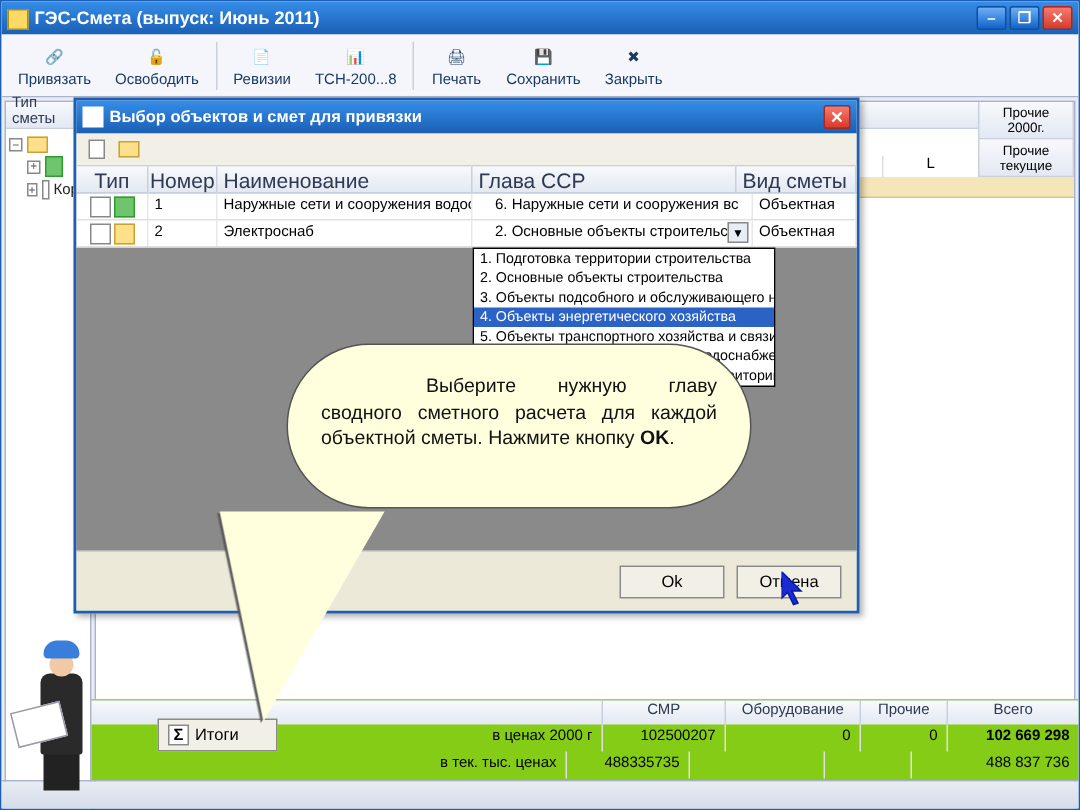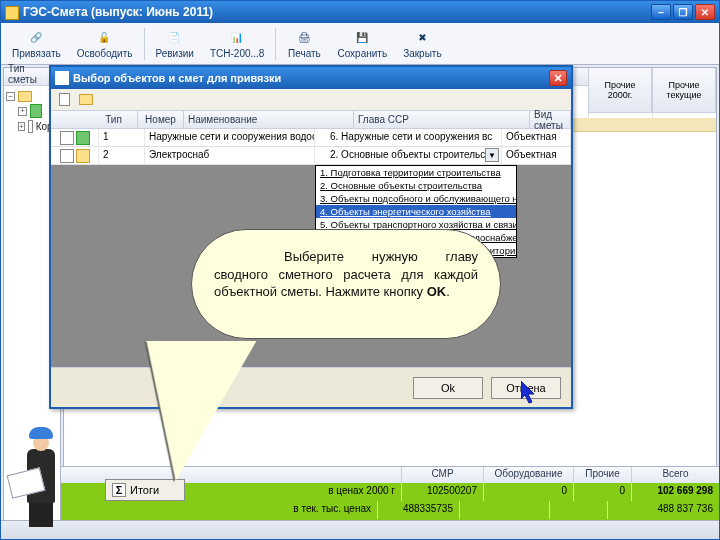--- a/index.html
+++ b/index.html
@@ -79,22 +79,23 @@
     height:18px; background:linear-gradient(#f7f9fc,#e3e8f2);
     border-bottom:1px solid #c8cfde; display:flex; font-size:10px; color:#2d3a52;
   }
   .grid-head .col {
     border-right:1px solid #c8cfde; padding:2px 6px; display:flex; align-items:center;
   }
   .col.nomer { width:110px; }
   .col.naim { flex:1; }
   
   .right-cols {
-    position:absolute; right:0; top:0; display:flex; height:45px; z-index:1;
+    position:absolute; right:0; top:0; display:flex; height:28px; z-index:1;
     background:#f7f9fc;
+    flex-direction:column;
   }
   .right-col {
     width:64px; border-left:1px solid #c8cfde; border-right:1px solid #c8cfde;
     border-bottom:1px solid #c8cfde;
     font-size:9px; text-align:center; padding:2px 2px; background:linear-gradient(#f7f9fc,#e3e8f2);
     display:flex; align-items:center; justify-content:center;
   }
   .band-row { height:14px; background:#f5e6b9; border-bottom:1px solid #d9c883; }
   
   .dialog {
@@ -114,21 +115,21 @@
     border:1px solid #a82a1d; color:#fff; font-size:11px;
     display:flex;align-items:center;justify-content:center; border-radius:2px;
   }
   .dlg-toolbar {
     height:22px; background:#f2f0e6; border-bottom:1px solid #c8cfde;
     display:flex; align-items:center; padding:0 4px; gap:4px;
   }
   .dlg-toolbar .tb-btn { width:18px; height:18px; display:flex;align-items:center;justify-content:center; }
   .dlg-grid-head {
     height:18px; background:linear-gradient(#f7f9fc,#e3e8f2);
-    display:flex; font-size:10px; color:#2d3a52; border-bottom:1px solid #c8cfde;padding-left:39px;
+    display:flex; font-size:14px; color:#2d3a52; border-bottom:1px solid #c8cfde;
   }
   .dcol { border-right:1px solid #c8cfde; padding:2px 4px; display:flex;align-items:center;justify-content:center; }
   .dcol.tip { width:48px; }
   .dcol.nomer { width:46px; }
   .dcol.naim { width:170px; justify-content:flex-start; }
   .dcol.glava { width:176px; justify-content:flex-start; }
   .dcol.vid { flex:1; justify-content:flex-start; }
   .dlg-body { flex:1; background:#8a8a8a; position:relative; }
   .dlg-rows { background:#fff; }
   .drow { display:flex; height:18px; border-bottom:1px solid #e0e0e0; font-size:10px; }
@@ -145,21 +146,21 @@
   }
   .row-icon { width:14px;height:14px; }
   .row-icon.a { background:#fff; border:1px solid #888; }
   .row-icon.b { background:#6ec56e; border:1px solid #2d9e2d; }
   .row-icon.c { background:#ffe08a; border:1px solid #c8a236; position:relative; }
   
   .dropdown {
     position:absolute; left:264px; top:36px; width:202px;
     background:#fff; border:1px solid #000; z-index:10; font-size:9.5px;
   }
-  .dropdown .opt { padding:1px 4px; white-space:nowrap; overflow:hidden;text-decoration:underline; }
+  .dropdown .opt { padding:1px 4px; white-space:nowrap; overflow:hidden; }
   .dropdown .opt.sel { background:#2a63c5; color:#fff; }
   
   .dlg-buttons {
     height:40px; background:#ece9d8; border-top:1px solid #c8cfde;
     display:flex; align-items:center; justify-content:flex-end; gap:8px; padding:0 10px;
   }
   .btn {
     min-width:70px; height:22px; background:#f2f0e6; border:1px solid #8a8a8a;
     font-size:11px; padding:2px 10px; cursor:pointer;
   }

